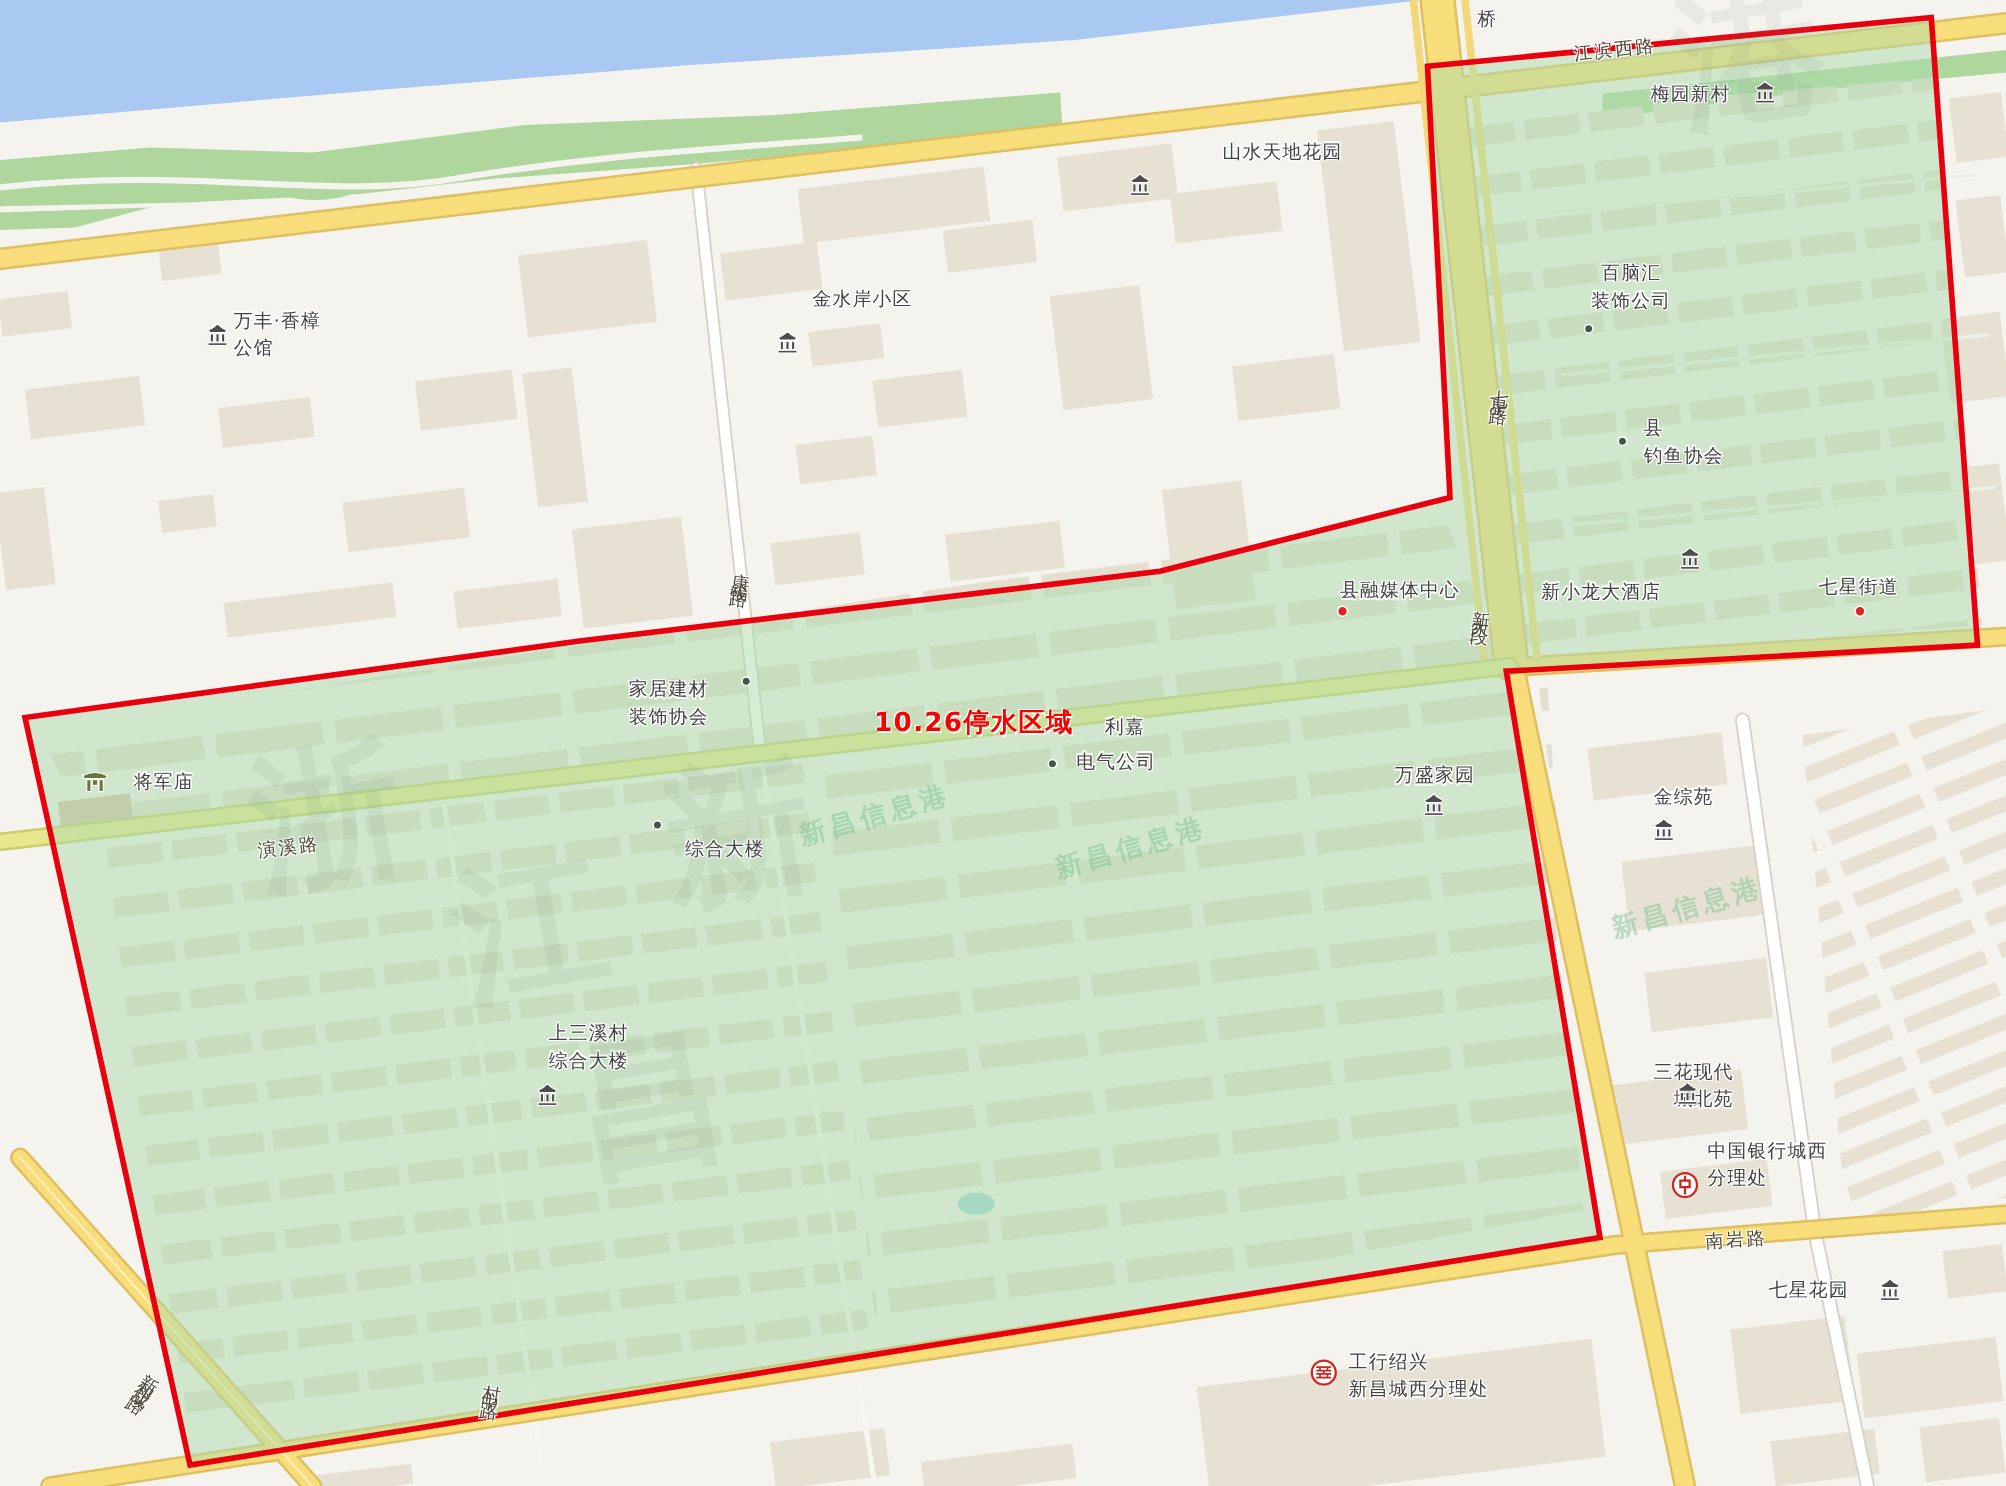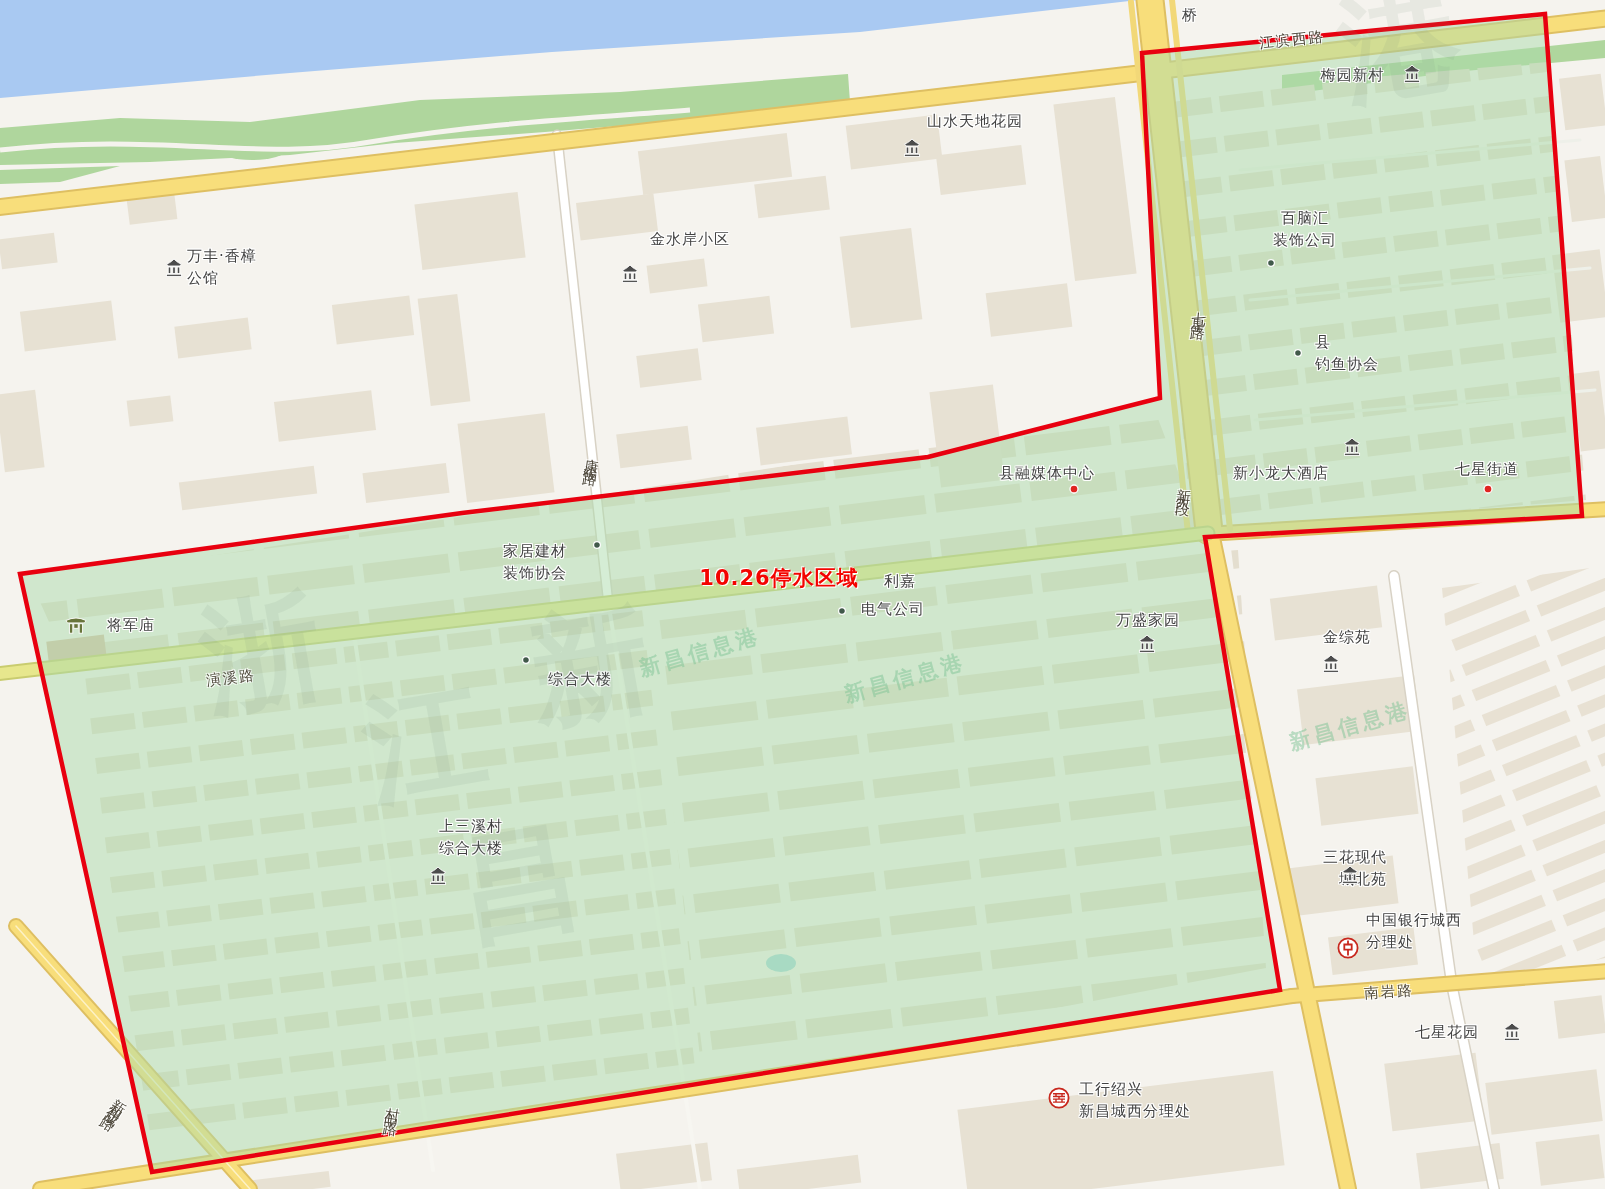--- a/index.html
+++ b/index.html
@@ -147,32 +147,32 @@
   <ellipse cx="781" cy="963" rx="15" ry="9" fill="#a4d8da"></ellipse>
 
   <path d="M1142,53 L1545,14 L1582,516 L1205,537 L1280,990 L152,1172 L20,574 L462,513 L928,457 L1160,398 Z" fill="rgba(172,219,172,0.5)"></path>
   <path d="M1142,53 L1545,14 L1582,516 L1205,537 L1280,990 L152,1172 L20,574 L462,513 L928,457 L1160,398 Z" fill="none" stroke="#e8000f" stroke-width="4.5" stroke-linejoin="miter"></path>
 </svg>
 
 <div id="labels">
       <div class="lbl poi" style="left: 1190px; top: 16px; transform: translate(-50%, -50%) rotate(0deg);">桥</div>
       <div class="lbl road" style="left: 1292px; top: 40px; transform: translate(-50%, -50%) rotate(-6deg);">江滨西路</div>
       <div class="lbl poi" style="left: 1347px; top: 76px; transform: translate(-50%, -50%) rotate(0deg); padding-left: 11px;">梅园新村</div>
-      <div class="lbl poi" style="left: 975px; top: 122px; transform: translate(-50%, -50%) rotate(0deg);">山水天地花园</div>
+      <div class="lbl poi" style="left: 1026px; top: 122px; transform: translate(-50%, -50%) rotate(0deg);">山水天地花园</div>
       <div class="lbl poi" style="left: 1273px; top: 230px; transform: translate(0px, -50%) rotate(0deg); text-align: center;">百脑汇
 装饰公司</div>
       <div class="lbl poi" style="left: 187px; top: 268px; transform: translate(0px, -50%) rotate(0deg); text-align: left;">万丰·香樟
 公馆</div>
       <div class="lbl poi" style="left: 690px; top: 240px; transform: translate(-50%, -50%) rotate(0deg);">金水岸小区</div>
       <div class="lbl roadv" style="left: 592px; top: 457px; transform: translate(-50%, -50%) rotate(8deg);">康福路</div>
       <div class="lbl roadv" style="left: 1199px; top: 311px; transform: translate(-50%, -50%) rotate(6deg);">七星路</div>
       <div class="lbl roadv" style="left: 1184px; top: 487px; transform: translate(-50%, -50%) rotate(6deg);">新大段</div>
       <div class="lbl poi" style="left: 1315px; top: 354px; transform: translate(0px, -50%) rotate(0deg); text-align: left;">县
 钓鱼协会</div>
-      <div class="lbl poi" style="left: 1047px; top: 474px; transform: translate(-50%, -50%) rotate(0deg); font-family: Liberation Serif, serif;">县融媒体中心</div>
+      <div class="lbl poi" style="left: 1120px; top: 474px; transform: translate(-50%, -50%) rotate(0deg); font-family: Liberation Serif, serif;">县融媒体中心</div>
       <div class="lbl poi" style="left: 1281px; top: 474px; transform: translate(-50%, -50%) rotate(0deg);">新小龙大酒店</div>
       <div class="lbl poi" style="left: 1487px; top: 470px; transform: translate(-50%, -50%) rotate(0deg);">七星街道</div>
       <div class="lbl red-title" style="left: 779px; top: 578px; transform: translate(-50%, -50%) rotate(0deg);">10.26停水区域</div>
       <div class="lbl poi" style="left: 900px; top: 582px; transform: translate(-50%, -50%) rotate(0deg);">利嘉</div>
       <div class="lbl poi" style="left: 893px; top: 610px; transform: translate(-50%, -50%) rotate(0deg);">电气公司</div>
       <div class="lbl poi" style="left: 503px; top: 563px; transform: translate(0px, -50%) rotate(0deg); text-align: left;">家居建材
 装饰协会</div>
       <div class="lbl poi" style="left: 1148px; top: 621px; transform: translate(-50%, -50%) rotate(0deg);">万盛家园</div>
       <div class="lbl poi" style="left: 131px; top: 626px; transform: translate(-50%, -50%) rotate(0deg);">将军庙</div>
       <div class="lbl road" style="left: 231px; top: 678px; transform: translate(-50%, -50%) rotate(-7deg);">演溪路</div>

